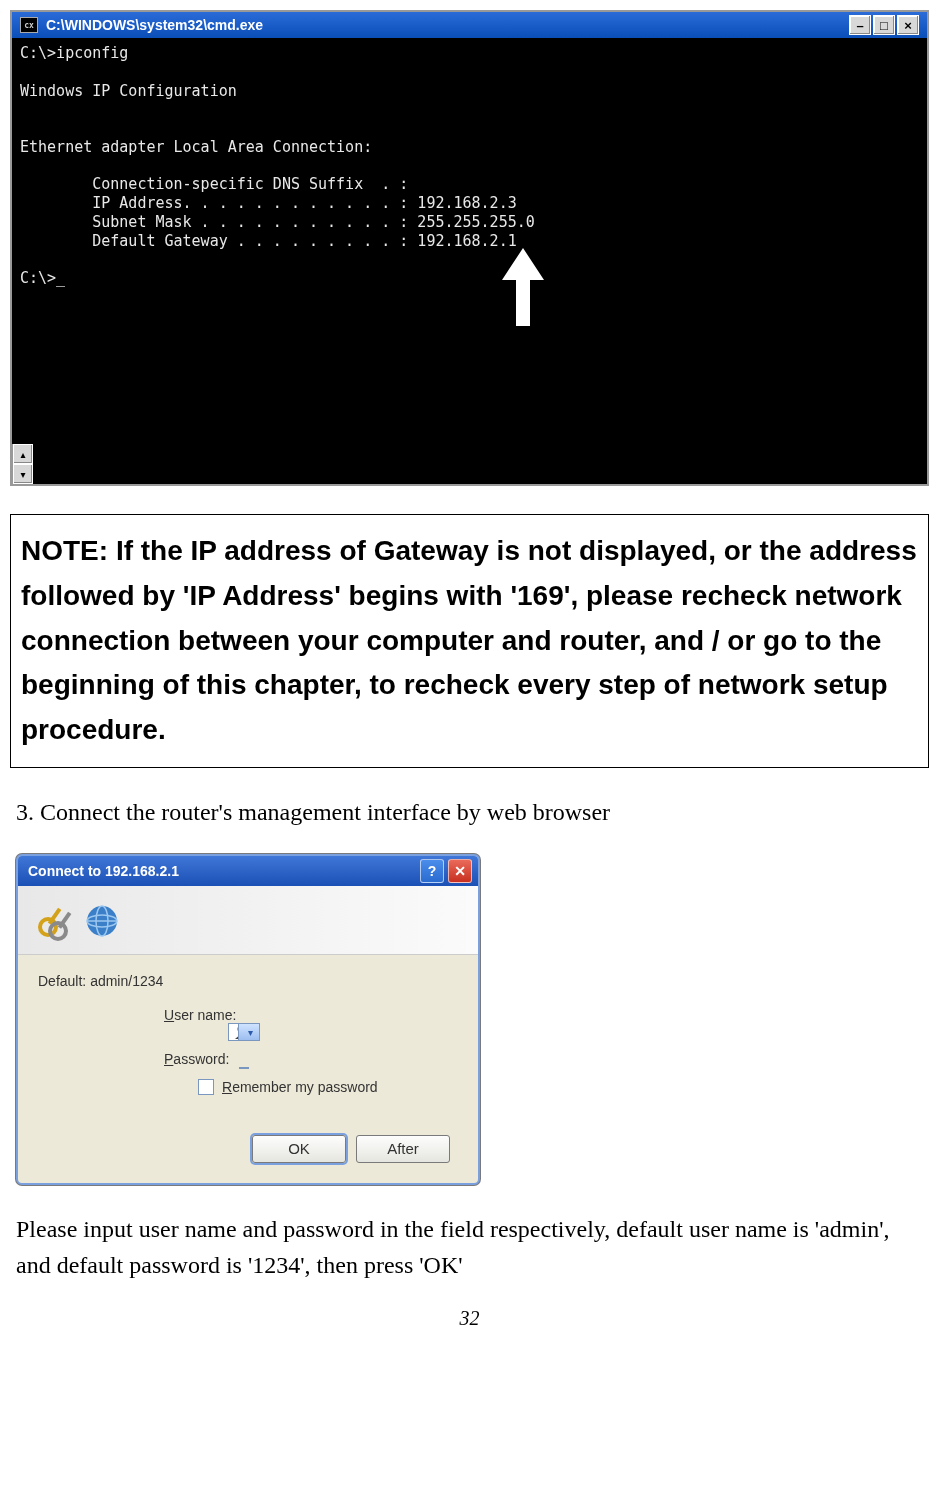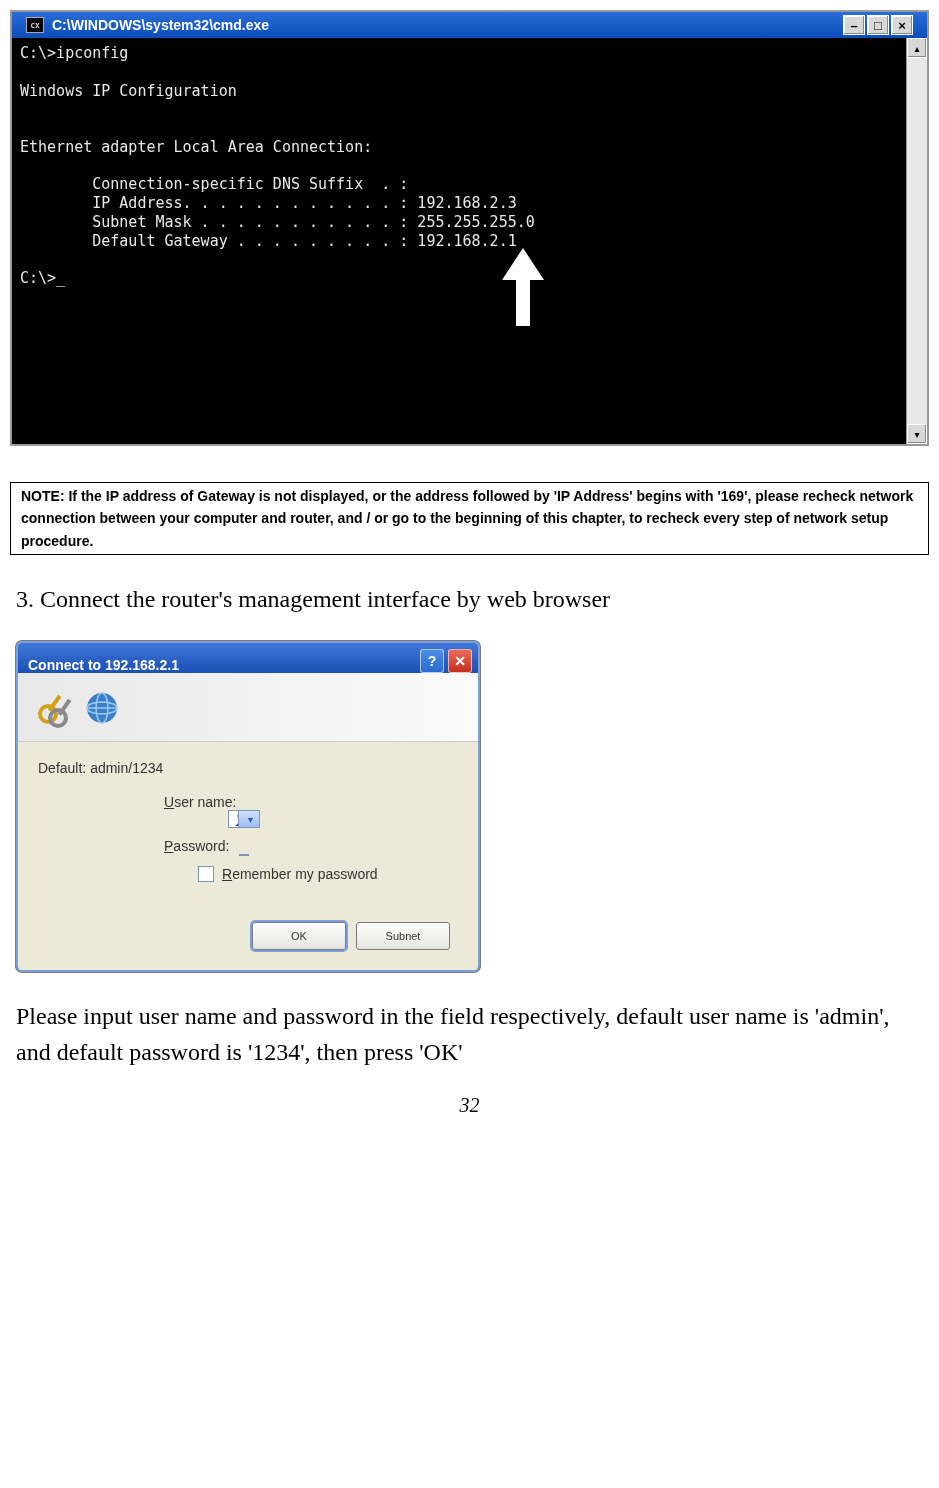--- a/index.html
+++ b/index.html
@@ -17,21 +17,21 @@
   }
   .titlebar {
     background: linear-gradient(to bottom, #2a6bd8, #0a4eb8);
     height: 26px;
     display: flex;
     align-items: center;
     color: #fff;
     font-family: "Tahoma", sans-serif;
     font-size: 14px;
     font-weight: bold;
-    padding: 0 14px;
+    padding: 0 8px;
   }
   .titlebar .icon-box {
     width: 16px;
     height: 14px;
     background: #000;
     border: 1px solid #aaa;
     margin-right: 8px;
     font-size: 8px;
     color: #ccc;
     display: flex;
@@ -51,20 +51,21 @@
     font-weight: bold;
     color: #000;
     display: flex;
     align-items: center;
     justify-content: center;
     box-shadow: inset -1px -1px #888, inset 1px 1px #fff;
   }
   .cmd-body {
     display: flex;
     background: #000;
+    flex-direction: column;
   }
   .cmd-text {
     flex: 1;
     padding: 6px 8px 60px 8px;
     color: #e8e8e8;
     font-family: "Lucida Console", monospace;
     font-size: 15px;
     line-height: 1.25;
     white-space: pre;
     position: relative;
@@ -90,25 +91,25 @@
     border: 1px solid #fff;
     box-shadow: inset -1px -1px #888;
     display: flex;
     align-items: center;
     justify-content: center;
     font-size: 10px;
   }
   .sb-track { flex: 1; background: #e8e8e8; }
   .note-box {
     border: 1.5px solid #000;
-    margin-top: 36px;
-    padding: 2px 10px;
+    margin-top: 28px;
+    padding: 14px 10px;
     font-family: Arial, Helvetica, sans-serif;
     font-weight: bold;
-    font-size: 14px;
+    font-size: 28px;
     line-height: 1.6;
   }
   .body-text {
     font-size: 24px;
     line-height: 1.5;
     margin-top: 26px;
     padding: 0 6px;
   }
   .body-text p { margin: 0 0 24px 0; }
 
@@ -122,21 +123,21 @@
     background: #ece9d8;
     box-shadow: 0 0 0 1px #7a7a7a;
   }
   .dlg-title {
     height: 30px;
     background: linear-gradient(to bottom, #3f77d8, #1b50b4);
     border-radius: 4px 4px 0 0;
     color: #fff;
     font-size: 14px;
     display: flex;
-    align-items: flex-end;
+    align-items: center;
     padding: 0 6px 0 10px;
     font-weight: bold;
   }
   .dlg-title .spacer { flex: 1; }
   .xp-btn {
     width: 22px;
     height: 22px;
     border-radius: 3px;
     margin-left: 4px;
     display: flex;
@@ -200,21 +201,21 @@
   .chk {
     width: 14px; height: 14px; border: 1px solid #7a97bf; background: #fff; margin-right: 8px;
   }
   .dlg-buttons { display: flex; justify-content: flex-end; gap: 10px; margin-top: 40px; }
   .dlg-btn {
     width: 92px;
     height: 26px;
     background: linear-gradient(#fdfdfd,#e6e6e0);
     border: 1px solid #7a7a7a;
     border-radius: 3px;
-    font-size: 11px;
+    font-size: 15px;
     display: flex;
     align-items: center;
     justify-content: center;
   }
   .dlg-btn.default { box-shadow: 0 0 0 2px #7aa0e0; }
   .person-icon {
     width: 16px; height: 16px;
     display: inline-block;
     margin-right: 6px;
   }
@@ -304,21 +305,21 @@
     <div class="dlg-row">
       <span class="dlg-label"><span class="underline">P</span>assword:</span>
       <span class="dlg-input"></span>
     </div>
     <div class="dlg-check">
       <span class="chk"></span>
       <span><span class="underline">R</span>emember my password</span>
     </div>
     <div class="dlg-buttons">
       <span class="dlg-btn default">OK</span>
-      <span class="dlg-btn">Subnet</span>
+      <span class="dlg-btn">After</span>
     </div>
   </div>
 </div>
 
 <div class="body-text">
   <p>Please input user name and password in the field respectively, default user name is 'admin', and default password is '1234', then press 'OK'</p>
 </div>
 
 <div class="page-num">32</div>
 

